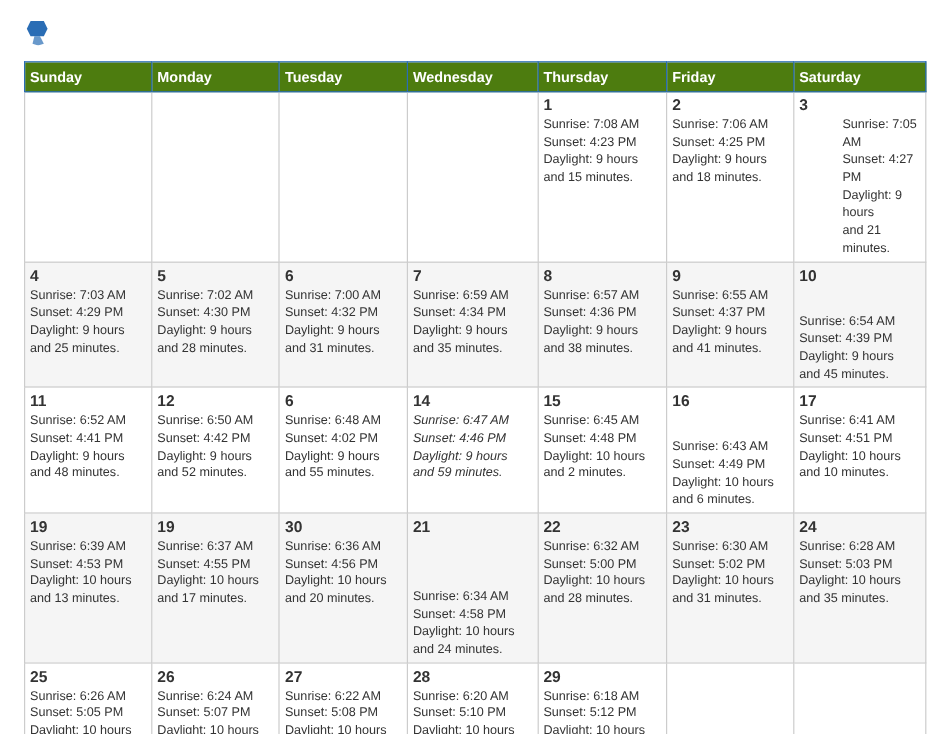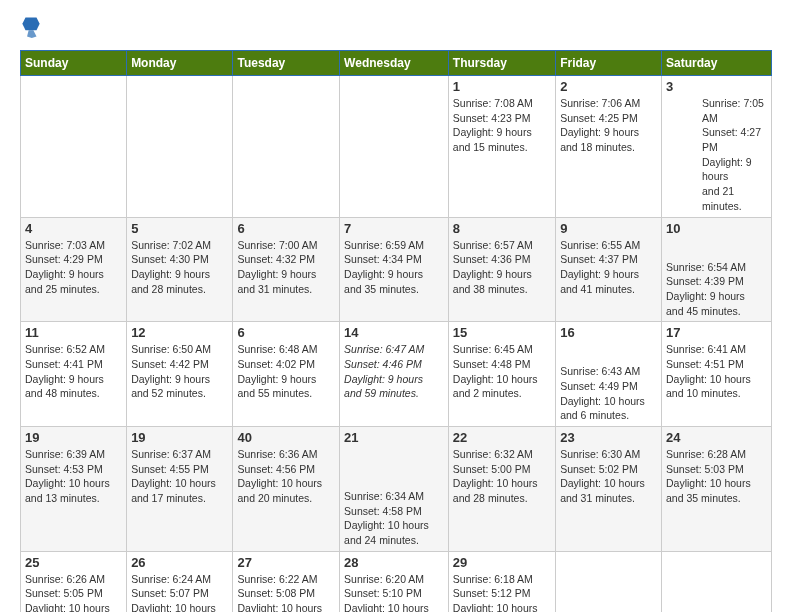--- a/index.html
+++ b/index.html
@@ -266,21 +266,21 @@
 and 13 minutes.</div>
           </td>
           <td>
             <span class="day-number">19</span>
             <div class="day-info" style="white-space: pre-line;">Sunrise: 6:37 AM
 Sunset: 4:55 PM
 Daylight: 10 hours
 and 17 minutes.</div>
           </td>
           <td>
-            <span class="day-number">40</span>
+            <span class="day-number">30</span>
             <div class="day-info" style="white-space: pre-line;">Sunrise: 6:36 AM
 Sunset: 4:56 PM
 Daylight: 10 hours
 and 20 minutes.</div>
           </td>
           <td>
             <span class="day-number">21</span>
             <div class="day-info" style="white-space: pre-line; margin-top: 44px;">Sunrise: 6:34 AM
 Sunset: 4:58 PM
 Daylight: 10 hours

